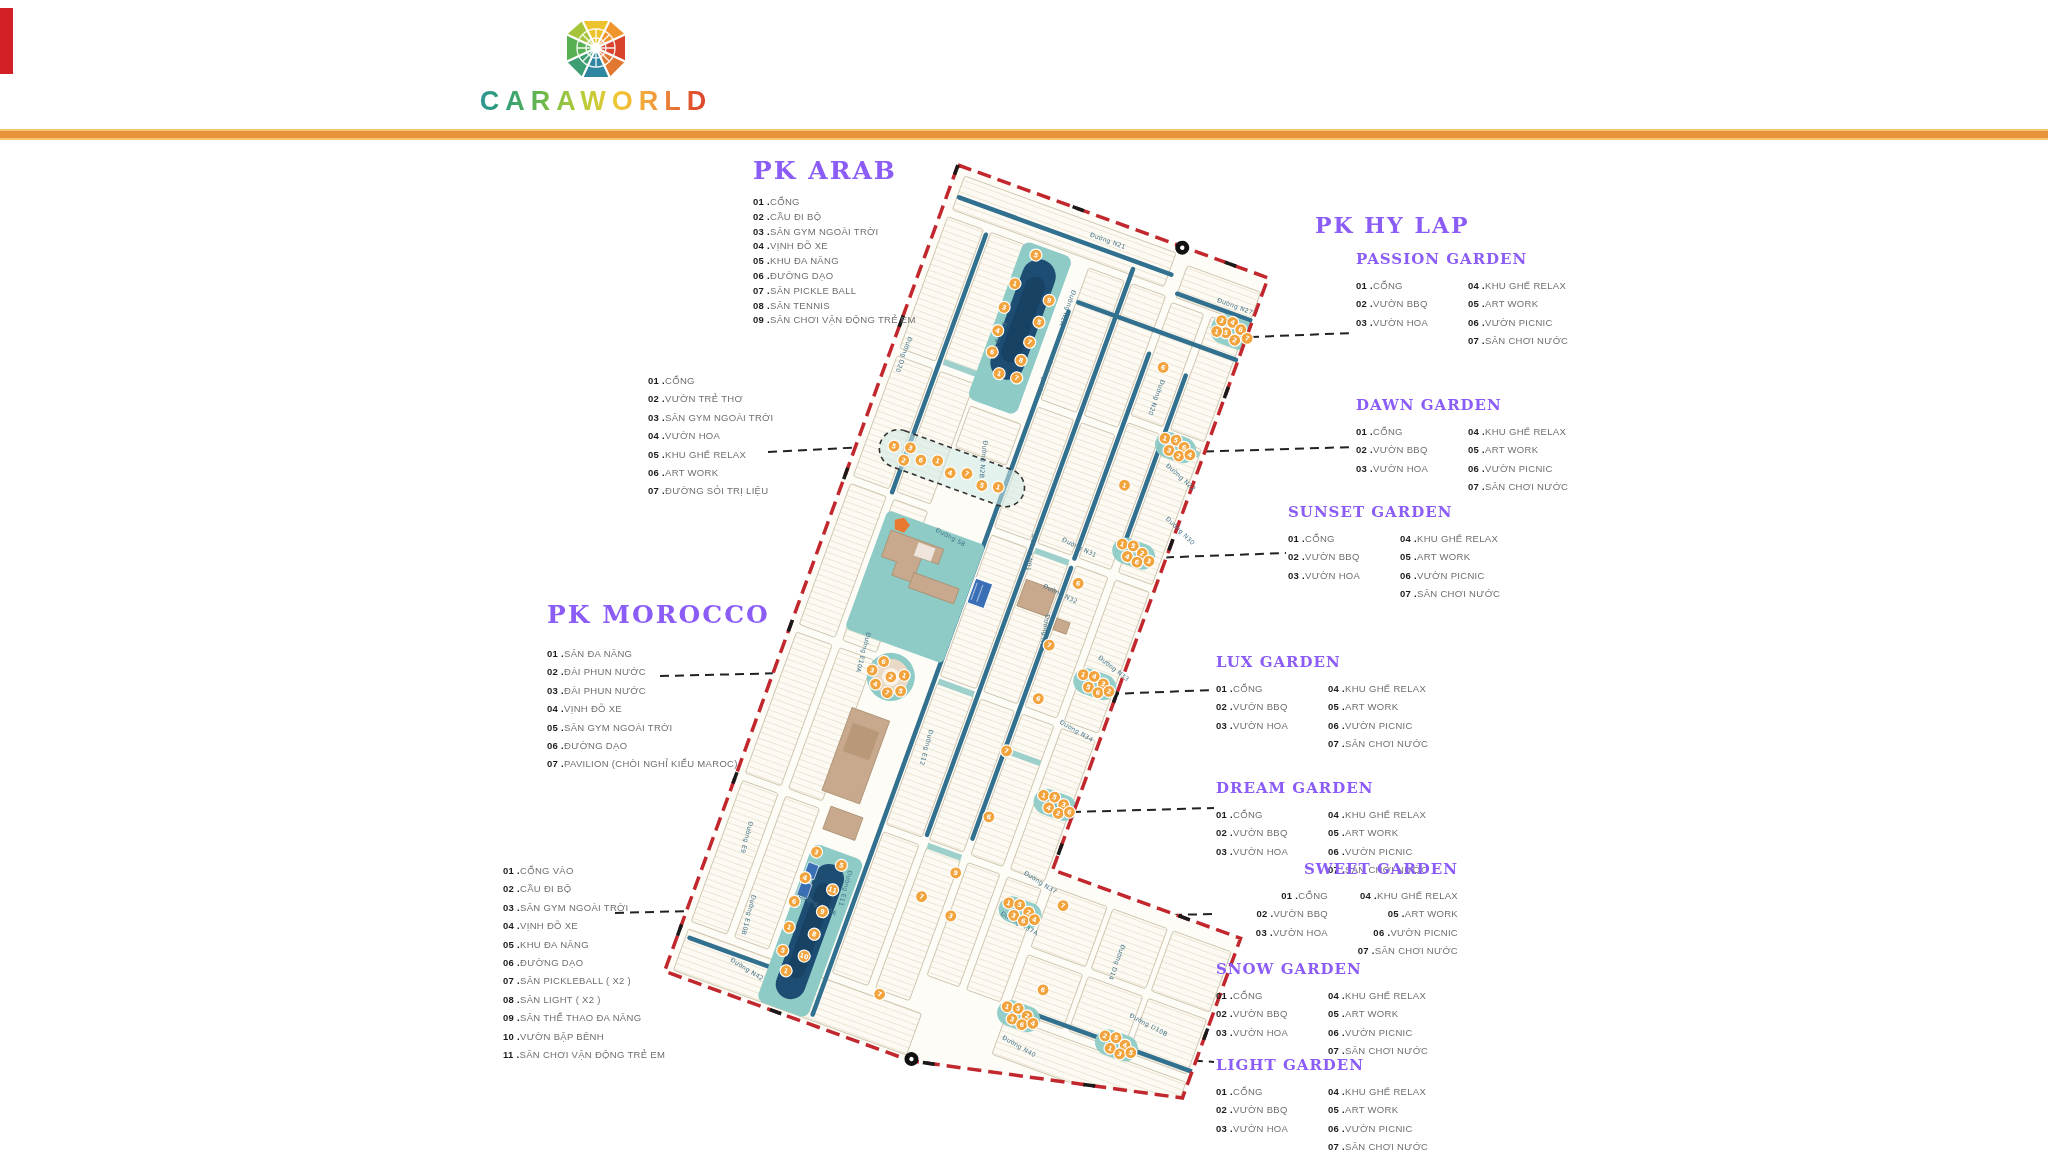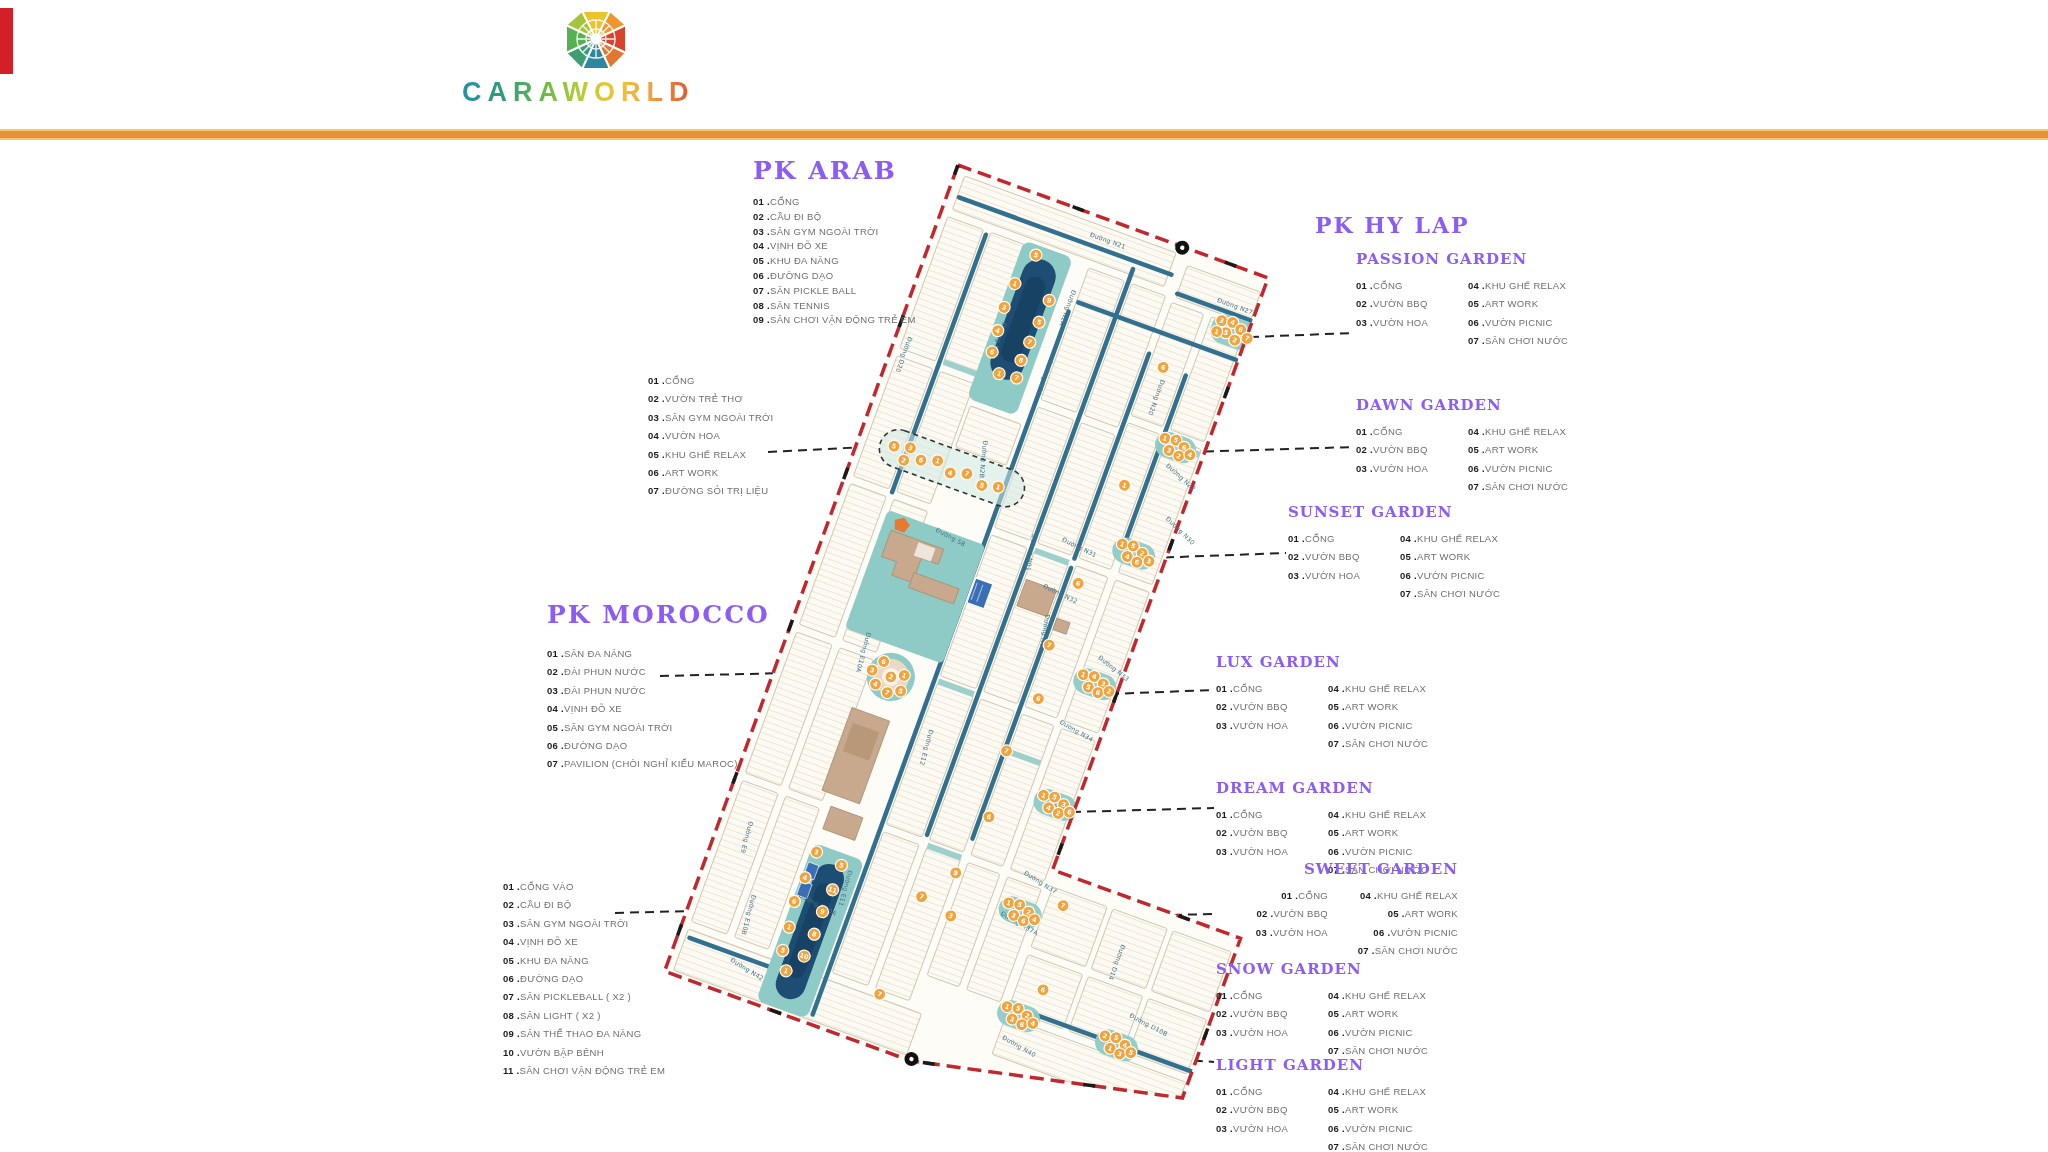--- a/index.html
+++ b/index.html
@@ -1,21 +1,21 @@
 <!DOCTYPE html>
 <html><head>
 <meta charset="utf-8">
 <style>
   html,body{margin:0;padding:0}
   body{width:2048px;height:1152px;background:#ffffff;position:relative;overflow:hidden;
        font-family:"Liberation Sans",sans-serif;}
   
   .header{position:absolute;top:0;left:0;width:2048px;height:129px;background:#fff;z-index:6}
   .red-stripe{position:absolute;left:0;top:8px;width:13px;height:66px;background:#d32027}
-  .caraworld{position:absolute;left:462px;top:3px;width:268px;}
+  .caraworld{position:absolute;left:462px;top:12px;width:268px;text-align:center}
   .cw-icon{display:block;margin:0 auto}
   .cw-text{margin-top:2px;font-weight:bold;font-size:27px;letter-spacing:6px;
     background:linear-gradient(90deg,#2a8fa5 0%,#2f9e77 16%,#6ab84a 30%,#b5cc39 44%,#eec733 58%,#f2a23b 70%,#e2572e 85%,#d22b27 100%);
     -webkit-background-clip:text;background-clip:text;color:transparent;-webkit-text-fill-color:transparent}
   .songtown{position:absolute;left:1352px;top:22px;width:190px;color:#1d4f6e;text-align:left}
   .song{font-weight:bold;font-size:36px;letter-spacing:14px;line-height:34px}
   .town{font-weight:bold;font-size:36px;letter-spacing:10px;line-height:30px;margin-top:-4px}
   .wave{display:block;margin:-2px 0 0 0}
   .divider{position:absolute;top:129px;left:0;width:2048px;height:7px;background:#e8923a;
     border-top:2px solid #f7c76d;border-bottom:2px solid #f7c76d;z-index:6}
@@ -624,21 +624,21 @@
       <div class="li"><b>02</b><span>ĐÀI PHUN NƯỚC</span></div>
       <div class="li"><b>03</b><span>ĐÀI PHUN NƯỚC</span></div>
       <div class="li"><b>04</b><span>VỊNH ĐỖ XE</span></div>
       <div class="li"><b>05</b><span>SÂN GYM NGOÀI TRỜI</span></div>
       <div class="li"><b>06</b><span>ĐƯỜNG DẠO</span></div>
       <div class="li"><b>07</b><span>PAVILION (CHÒI NGHỈ KIỂU MAROC)</span></div>
     </div>
 </section>
 
 <section class="legend" style="left:503px;top:862px">
-  <div class="items lh18" style="margin-top:16px">
+  <div class="items lh18" style="margin-top:0">
       <div class="li"><b>01</b><span>CỔNG VÀO</span></div>
       <div class="li"><b>02</b><span>CẦU ĐI BỘ</span></div>
       <div class="li"><b>03</b><span>SÂN GYM NGOÀI TRỜI</span></div>
       <div class="li"><b>04</b><span>VỊNH ĐỖ XE</span></div>
       <div class="li"><b>05</b><span>KHU ĐA NĂNG</span></div>
       <div class="li"><b>06</b><span>ĐƯỜNG DẠO</span></div>
       <div class="li"><b>07</b><span>SÂN PICKLEBALL ( X2 )</span></div>
       <div class="li"><b>08</b><span>SÂN LIGHT ( X2 )</span></div>
       <div class="li"><b>09</b><span>SÂN THỂ THAO ĐA NĂNG</span></div>
       <div class="li"><b>10</b><span>VƯỜN BẬP BÊNH</span></div>

